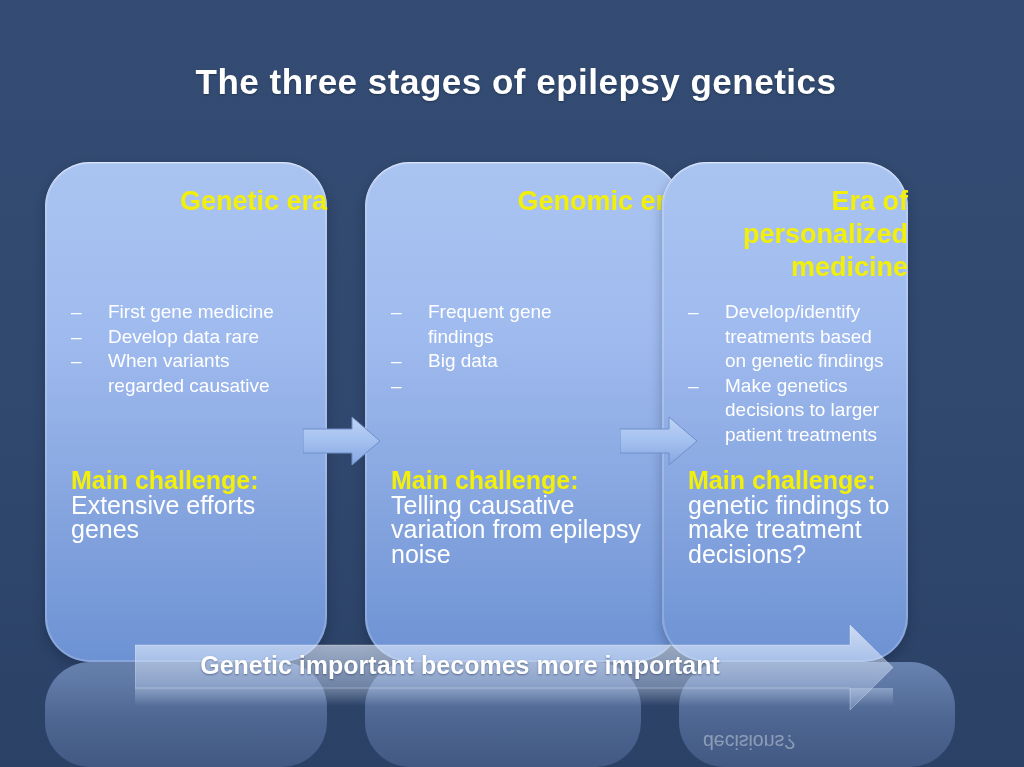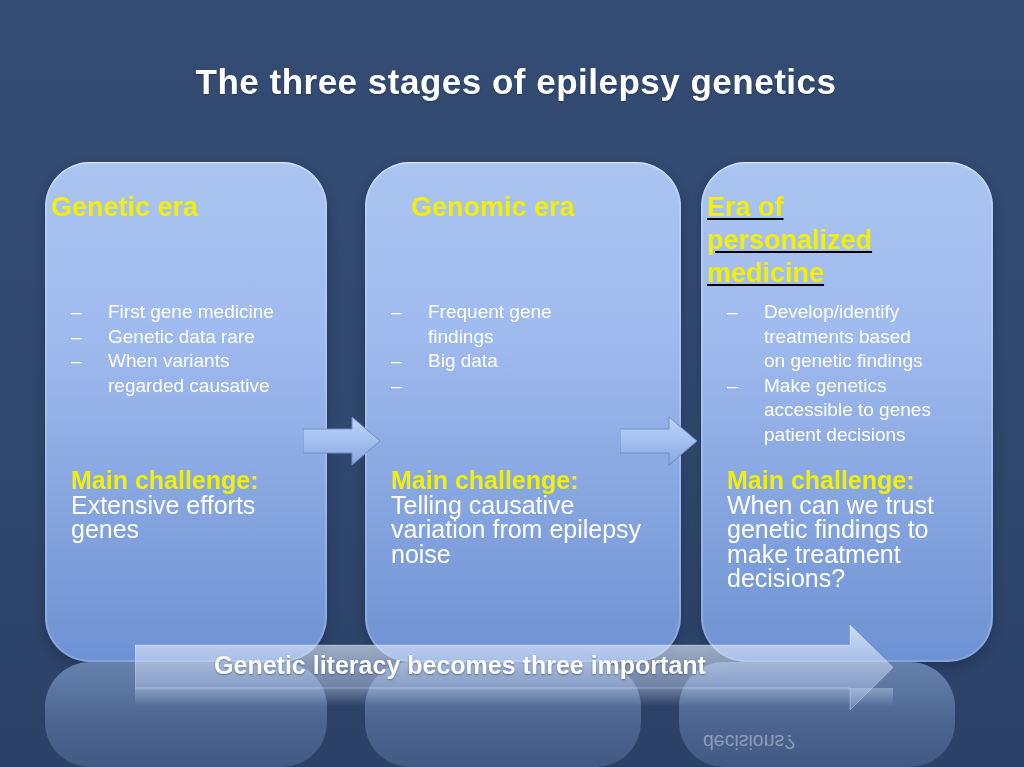--- a/index.html
+++ b/index.html
@@ -15,23 +15,23 @@
   }
   .card{
     position:absolute;top:162px;height:500px;border-radius:45px;
     background:linear-gradient(180deg,#aac4f1 0%,#9fbaee 35%,#83a3de 72%,#6d92d3 100%);
     box-shadow:inset 0 1px 0 rgba(255,255,255,.5),
                inset 0 0 0 2px rgba(255,255,255,.18),
                0 5px 12px rgba(8,18,40,.28);
   }
   .card-1{left:45px;width:282px;}
   .card-2{left:365px;width:276px;padding-left:40px;}
-  .card-3{left:701px;width:292px;text-decoration:underline;}
+  .card-3{left:662px;width:246px;}
   .card-title{
-    margin:6px;padding-top:23px;text-align:left;
+    margin:0;padding-top:23px;text-align:right;
     color:#f2ef0b;font-size:27px;font-weight:bold;line-height:33px;
   }
   .card-title div{white-space:nowrap;}
   .bullets{
     position:absolute;top:138px;left:26px;right:8px;
     list-style:none;margin:0;padding:0;
     color:#ffffff;font-size:19px;line-height:24.5px;
   }
   .bullets li{display:flex;}
   .dash{width:37px;flex:none;}
@@ -83,21 +83,21 @@
     <ul class="bullets">
       <li>
         <span class="dash">–</span>
         <span class="blines">
             <div>First gene medicine</div>
           </span>
       </li>
       <li>
         <span class="dash">–</span>
         <span class="blines">
-            <div>Genetic data rare</div>
+            <div>Develop data rare</div>
           </span>
       </li>
       <li>
         <span class="dash">–</span>
         <span class="blines">
           <div>When variants</div>
           <div>regarded causative</div>
         </span>
       </li>
     </ul>
@@ -150,28 +150,27 @@
         <span class="blines">
           <div>Develop/identify</div>
           <div>treatments based</div>
           <div>on genetic findings</div>
         </span>
       </li>
       <li>
         <span class="dash">–</span>
         <span class="blines">
           <div>Make genetics</div>
-          <div>accessible to genes</div>
-          <div>patient decisions</div>
+          <div>decisions to larger</div>
+          <div>patient treatments</div>
         </span>
       </li>
     </ul>
     <div class="challenge">
       <div class="challenge-label">Main challenge:</div>
-      <div>When can we trust</div>
       <div>genetic findings to</div>
       <div>make treatment</div>
       <div>decisions?</div>
     </div>
   </section>
 
   <svg class="small-arrow small-arrow-1" viewBox="0 0 78 50">
     <defs>
       <linearGradient id="smallGrad1" x1="0" y1="0" x2="0" y2="1">
         <stop offset="0" stop-color="#c0d4f6"></stop>
@@ -195,21 +194,21 @@
   <svg class="banner-svg" viewBox="0 0 758 85">
     <defs>
       <linearGradient id="bannerGrad" x1="0" y1="0" x2="0" y2="1">
         <stop offset="0" stop-color="rgba(243,248,255,0.72)"></stop>
         <stop offset="0.45" stop-color="rgba(213,227,250,0.55)"></stop>
         <stop offset="1" stop-color="rgba(168,191,230,0.36)"></stop>
       </linearGradient>
     </defs>
     <polygon points="0,20 715,20 715,0 758,42.5 715,85 715,63 0,63" fill="url(#bannerGrad)" stroke="rgba(255,255,255,0.3)" stroke-width="1"></polygon>
   </svg>
-  <div class="banner-label">Genetic literacy becomes three important</div>
+  <div class="banner-label">Genetic important becomes more important</div>
 
   <div class="reflection">
     <div class="refl-card refl-card-1"></div>
     <div class="refl-card refl-card-2"></div>
     <div class="refl-card refl-card-3">
       <div class="refl-text">decisions?</div>
     </div>
     <div class="refl-banner"></div>
   </div>
 

